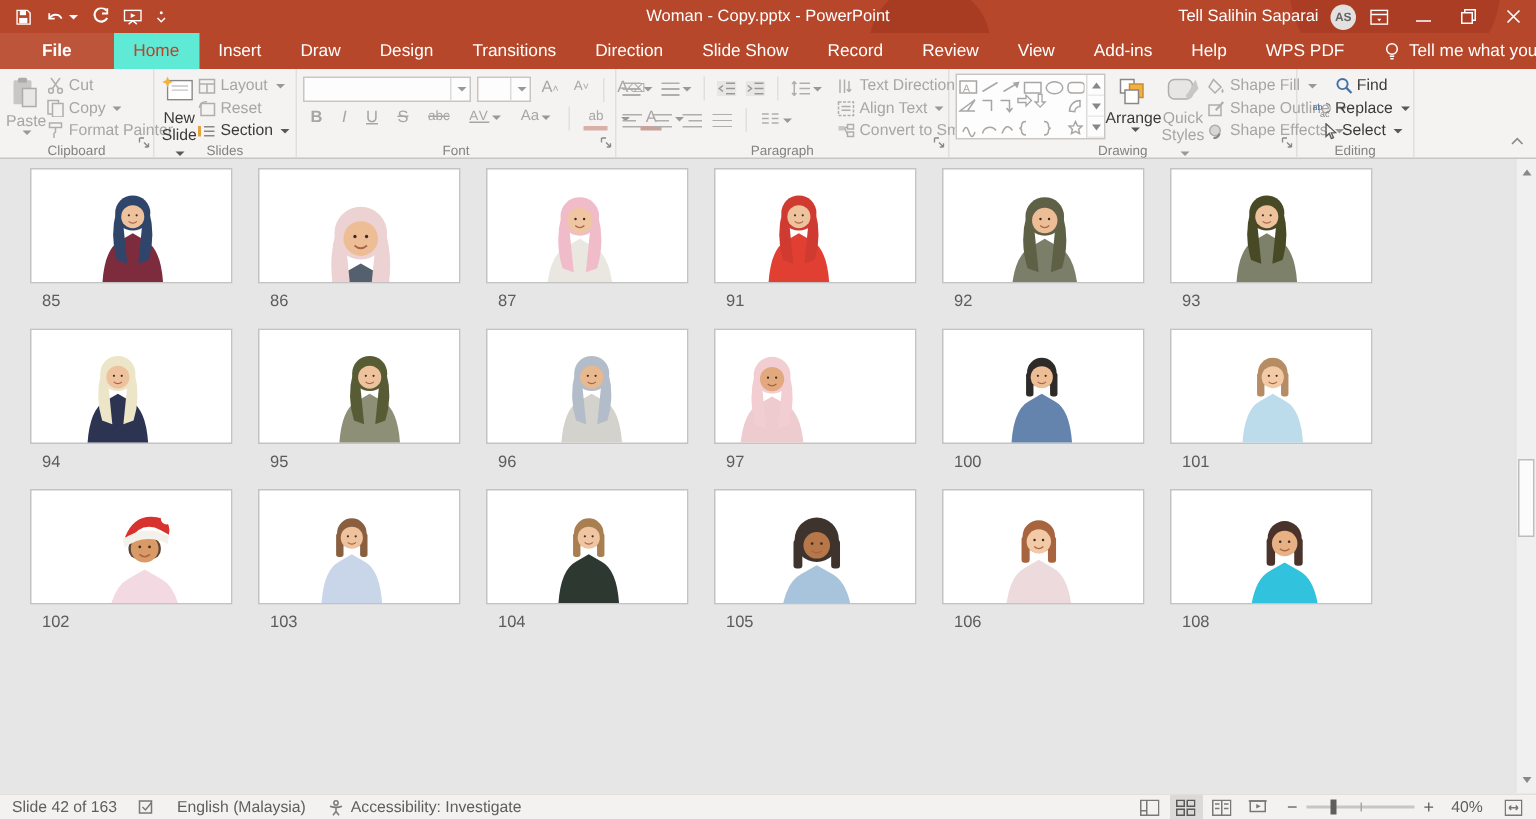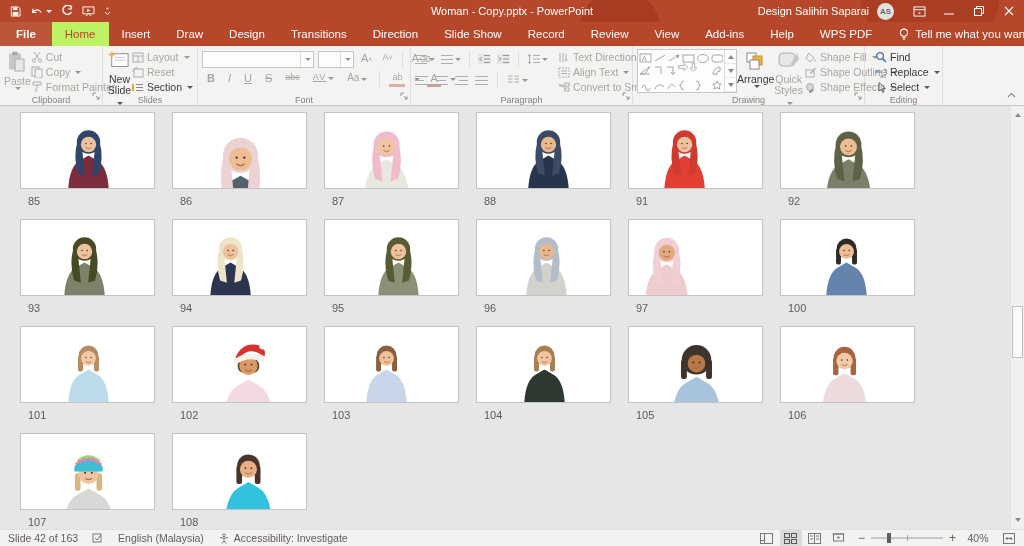--- a/index.html
+++ b/index.html
@@ -11,40 +11,40 @@
     background-image:radial-gradient(circle 60px at 620px 30px, rgba(140,40,22,.35) 0 40px, transparent 41px),
                      radial-gradient(circle 90px at 930px -10px, rgba(140,40,22,.30) 0 70px, transparent 71px);
     display:flex; align-items:center; color:#fff; font-size:11px; position:relative; flex:0 0 auto; }
   .qat { display:flex; align-items:center; gap:9px; padding-left:10px; }
   .qat .qbtn { display:flex; align-items:center; gap:1px; cursor:default; }
   .qat svg { display:block; }
   .title-center { position:absolute; left:50%; transform:translateX(-50%); white-space:nowrap; font-size:11px; color:#fff; }
   .tb-right { margin-left:auto; display:flex; align-items:center; height:100%; }
   .username { font-size:11px; margin-right:8px; }
   .avatar { width:17px; height:17px; border-radius:50%; background:#e3e1df; color:#666; font-size:8px;
-    display:flex; align-items:center; justify-content:center; margin-right:10px; font-weight:bold; }
+    display:flex; align-items:center; justify-content:center; font-weight:bold; }
   .winbtn { width:30px; height:22px; display:flex; align-items:center; justify-content:center; }
 
   
   .tabrow { height:24px; background:#b7472a; display:flex; align-items:stretch; color:#fff; font-size:11.5px; flex:0 0 auto; }
   .tablist { display:flex; align-items:stretch; }
   .tab { padding:0 13px; display:flex; align-items:center; cursor:default; white-space:nowrap; }
-  .tab.file { background:rgba(255,255,255,0.08); font-weight:bold; padding:0 16px; }
-  .tab.active { background:#bef264; color:#c0402a; }
+  .tab.file { background:rgba(255,255,255,0.08); font-weight:bold; padding:0 28px; }
+  .tab.active { background:#5eead4; color:#c0402a; }
   .tellme { display:flex; align-items:center; gap:6px; margin-left:14px; white-space:nowrap; }
 
   
   .ribbon { height:60px; background:#f4f3f1; border-bottom:1px solid #c8c6c4; display:flex; position:relative; flex:0 0 auto; }
   .rgroup { position:relative; border-right:1px solid #e1dfdd; padding:3px 4px 13px 4px; display:flex; align-items:flex-start; }
   .grplabel { position:absolute; bottom:0; left:0; right:0; text-align:center; font-size:9px; color:#848280; }
   .dlg { position:absolute; right:2px; bottom:1px; }
   .bigbtn { display:flex; flex-direction:column; align-items:center; justify-content:flex-start; width:44px; padding-top:2px; font-size:10.5px; line-height:11px; text-align:center; }
   .bigbtn .lbl { margin-top:3px; }
   .dis { color:#a8a6a4; }
-  .en { color:#3b3a39; }
+  .en { color:#3b3a39;justify-content:center; }
   .smallcol { display:flex; flex-direction:column; justify-content:flex-start; gap:1px; padding-top:1px; }
   .smallbtn { display:flex; align-items:center; gap:3px; font-size:10.5px; height:14px; white-space:nowrap; }
   .dd { width:0; height:0; border-left:3px solid transparent; border-right:3px solid transparent; border-top:3px solid #9a9896; display:inline-block; margin-left:2px; }
   .dd.dk { border-top-color:#5a5856; }
   .ricon { display:inline-flex; align-items:center; justify-content:center; }
 
   
   .fontrows { display:flex; flex-direction:column; gap:3px; padding-top:2px; }
   .frow { display:flex; align-items:center; gap:4px; }
   .combo { height:17px; background:#fdfdfd; border:1px solid #c8c6c4; display:flex; align-items:center; }
@@ -138,21 +138,21 @@
       </span>
       <span class="qbtn">
         <svg width="7" height="9" viewBox="0 0 7 9">
             <circle cx="3.5" cy="1.5" r="1" fill="#fff"></circle>
             <path d="M1 5 L3.5 7.5 L6 5" fill="none" stroke="#fff" stroke-width="1"></path>
           </svg>
       </span>
     </div>
     <div class="title-center">Woman - Copy.pptx  -  PowerPoint</div>
     <div class="tb-right">
-      <span class="username">Design Salihin Saparai</span>
+      <span class="username">Tell Salihin Saparai</span>
       <span class="avatar">AS</span>
       <span class="winbtn">
         <svg width="13" height="11" viewBox="0 0 14 12">
             <rect x="1" y="1" width="12" height="10" fill="none" stroke="#fff" stroke-width="1"></rect>
             <line x1="1" y1="4" x2="13" y2="4" stroke="#fff" stroke-width="1"></line>
             <path d="M5.5 7 L7 9 L8.5 7" fill="#fff"></path>
           </svg>
       </span>
       <span class="winbtn">
         <svg width="10" height="10" viewBox="0 0 10 10">
@@ -616,37 +616,20 @@
                 <circle cx="54.2" cy="39.5" r="1.2" fill="#3a2c24"></circle>
     <path d="M45.5 46 Q50 50 54.5 46" stroke="#a8644a" stroke-width="1.3" fill="none"></path>
               </g>
             </svg>
           </div>
           <div class="slidenum">87</div>
         </div>
         <div class="slidecell">
           <div class="thumb">
             <svg width="135" height="77" viewBox="0 0 136 77" xmlns="http://www.w3.org/2000/svg">
-    <g transform="translate(72,6) scale(0.62) translate(-50,0)">
-                <circle cx="50" cy="37" r="19" fill="#3c4a63"></circle>
-                <path d="M17 115 Q19 76 36 67 L50 59 L64 67 Q81 76 83 115 Z" fill="#26344c"></path>
-                <path d="M32 36 Q25 62 33 88 L44 92 L40 52 Z" fill="#3c4a63"></path>
-         <path d="M68 36 Q75 62 67 88 L56 92 L60 52 Z" fill="#3c4a63"></path>
-                <circle cx="50" cy="41" r="12.5" fill="#e8b88e"></circle>
-    <circle cx="45.8" cy="39.5" r="1.2" fill="#3a2c24"></circle>
-                <circle cx="54.2" cy="39.5" r="1.2" fill="#3a2c24"></circle>
-    <path d="M45.5 46 Q50 50 54.5 46" stroke="#a8644a" stroke-width="1.3" fill="none"></path>
-              </g>
-            </svg>
-          </div>
-          <div class="slidenum">88</div>
-        </div>
-        <div class="slidecell">
-          <div class="thumb">
-            <svg width="135" height="77" viewBox="0 0 136 77" xmlns="http://www.w3.org/2000/svg">
     <g transform="translate(56,6) scale(0.62) translate(-50,0)">
                 <circle cx="50" cy="37" r="19" fill="#cf3b31"></circle>
                 <path d="M17 115 Q19 76 36 67 L50 59 L64 67 Q81 76 83 115 Z" fill="#e23f33"></path>
                 <path d="M32 36 Q25 62 33 88 L44 92 L40 52 Z" fill="#cf3b31"></path>
          <path d="M68 36 Q75 62 67 88 L56 92 L60 52 Z" fill="#cf3b31"></path>
                 <circle cx="50" cy="41" r="12.5" fill="#eec29c"></circle>
     <circle cx="45.8" cy="39.5" r="1.2" fill="#3a2c24"></circle>
                 <circle cx="54.2" cy="39.5" r="1.2" fill="#3a2c24"></circle>
     <path d="M45.5 46 Q50 50 54.5 46" stroke="#a8644a" stroke-width="1.3" fill="none"></path>
               </g>
@@ -868,40 +851,20 @@
         <rect x="33" y="36" width="8" height="26" rx="3" fill="#a8633f"></rect>
         <rect x="59" y="36" width="8" height="26" rx="3" fill="#a8633f"></rect>
                 <circle cx="50" cy="41" r="12" fill="#f2cba6"></circle>
     <circle cx="45.8" cy="39.5" r="1.2" fill="#3a2c24"></circle>
                 <circle cx="54.2" cy="39.5" r="1.2" fill="#3a2c24"></circle>
     <path d="M45.5 46 Q50 50 54.5 46" stroke="#a8644a" stroke-width="1.3" fill="none"></path>
               </g>
             </svg>
           </div>
           <div class="slidenum">106</div>
-        </div>
-        <div class="slidecell">
-          <div class="thumb">
-            <svg width="135" height="77" viewBox="0 0 136 77" xmlns="http://www.w3.org/2000/svg">
-    <g transform="translate(68,7) scale(0.806) translate(-50,0)">
-                <path d="M17 115 Q19 76 36 67 L50 59 L64 67 Q81 76 83 115 Z" fill="#d8d8d6"></path>
-                <rect x="33" y="40" width="7" height="22" rx="3" fill="#d9b77c"></rect>
-        <rect x="60" y="40" width="7" height="22" rx="3" fill="#d9b77c"></rect>
-                <circle cx="50" cy="41" r="12.5" fill="#f0c6a2"></circle>
-    <circle cx="45.8" cy="39.5" r="1.2" fill="#3a2c24"></circle>
-                <circle cx="54.2" cy="39.5" r="1.2" fill="#3a2c24"></circle>
-    <path d="M45.5 46 Q50 50 54.5 46" stroke="#a8644a" stroke-width="1.3" fill="none"></path>
-                <path d="M32 37 a18 17 0 0 1 36 0 l-36 0 z" fill="#3fbdd3"></path>
-         <path d="M34 29 Q50 16 66 29" stroke="#e87fae" stroke-width="3" fill="none"></path>
-         <path d="M36 24.5 Q50 13 64 24.5" stroke="#a8d06a" stroke-width="2.4" fill="none"></path>
-         <rect x="32.7" y="34" width="34.6" height="4" fill="#3fbdd3" opacity="0.85"></rect>
-              </g>
-            </svg>
-          </div>
-          <div class="slidenum">107</div>
         </div>
         <div class="slidecell">
           <div class="thumb">
             <svg width="135" height="77" viewBox="0 0 136 77" xmlns="http://www.w3.org/2000/svg">
     <g transform="translate(76,6) scale(0.713) translate(-50,0)">
                 <path d="M17 115 Q19 76 36 67 L50 59 L64 67 Q81 76 83 115 Z" fill="#31c3de"></path>
                 <circle cx="50" cy="36" r="16" fill="#4a332a"></circle>
         <rect x="33" y="36" width="8" height="26" rx="3" fill="#4a332a"></rect>
         <rect x="59" y="36" width="8" height="26" rx="3" fill="#4a332a"></rect>
                 <circle cx="50" cy="41" r="12" fill="#e8b184"></circle>

